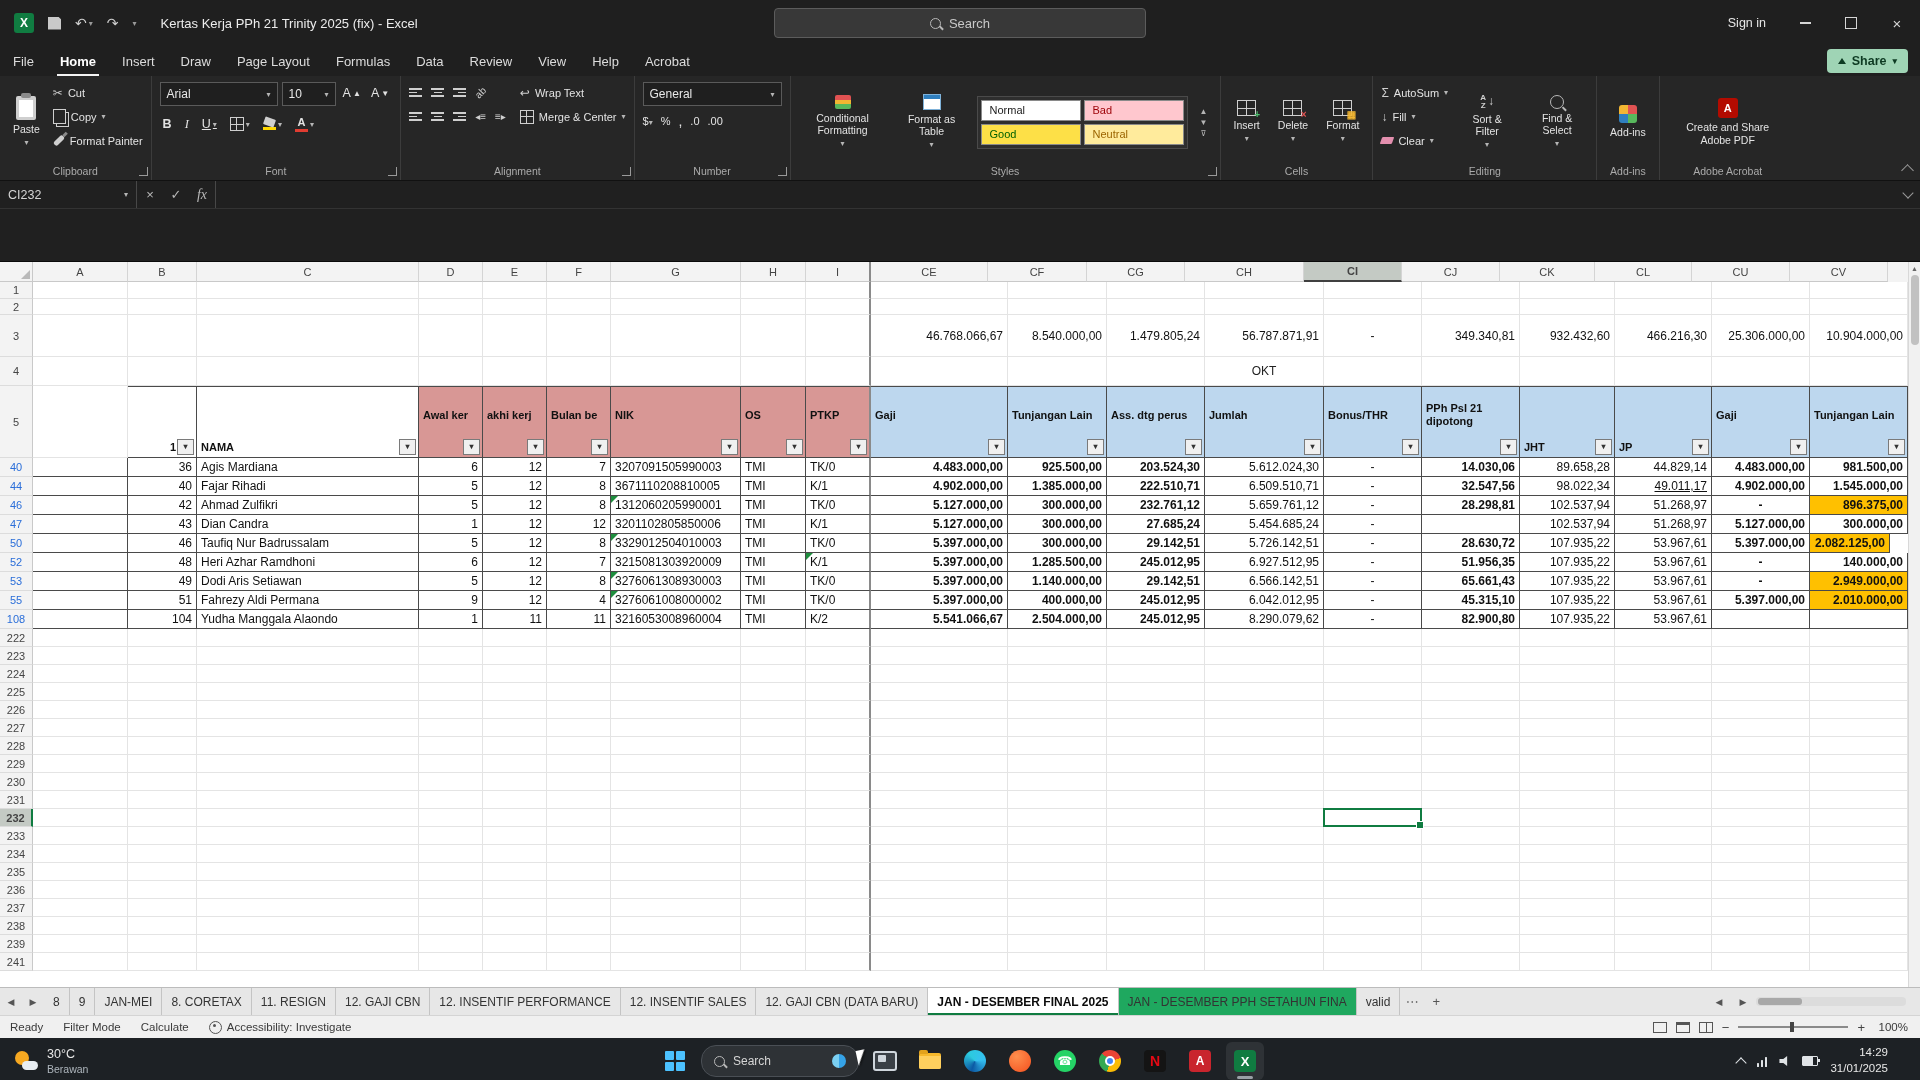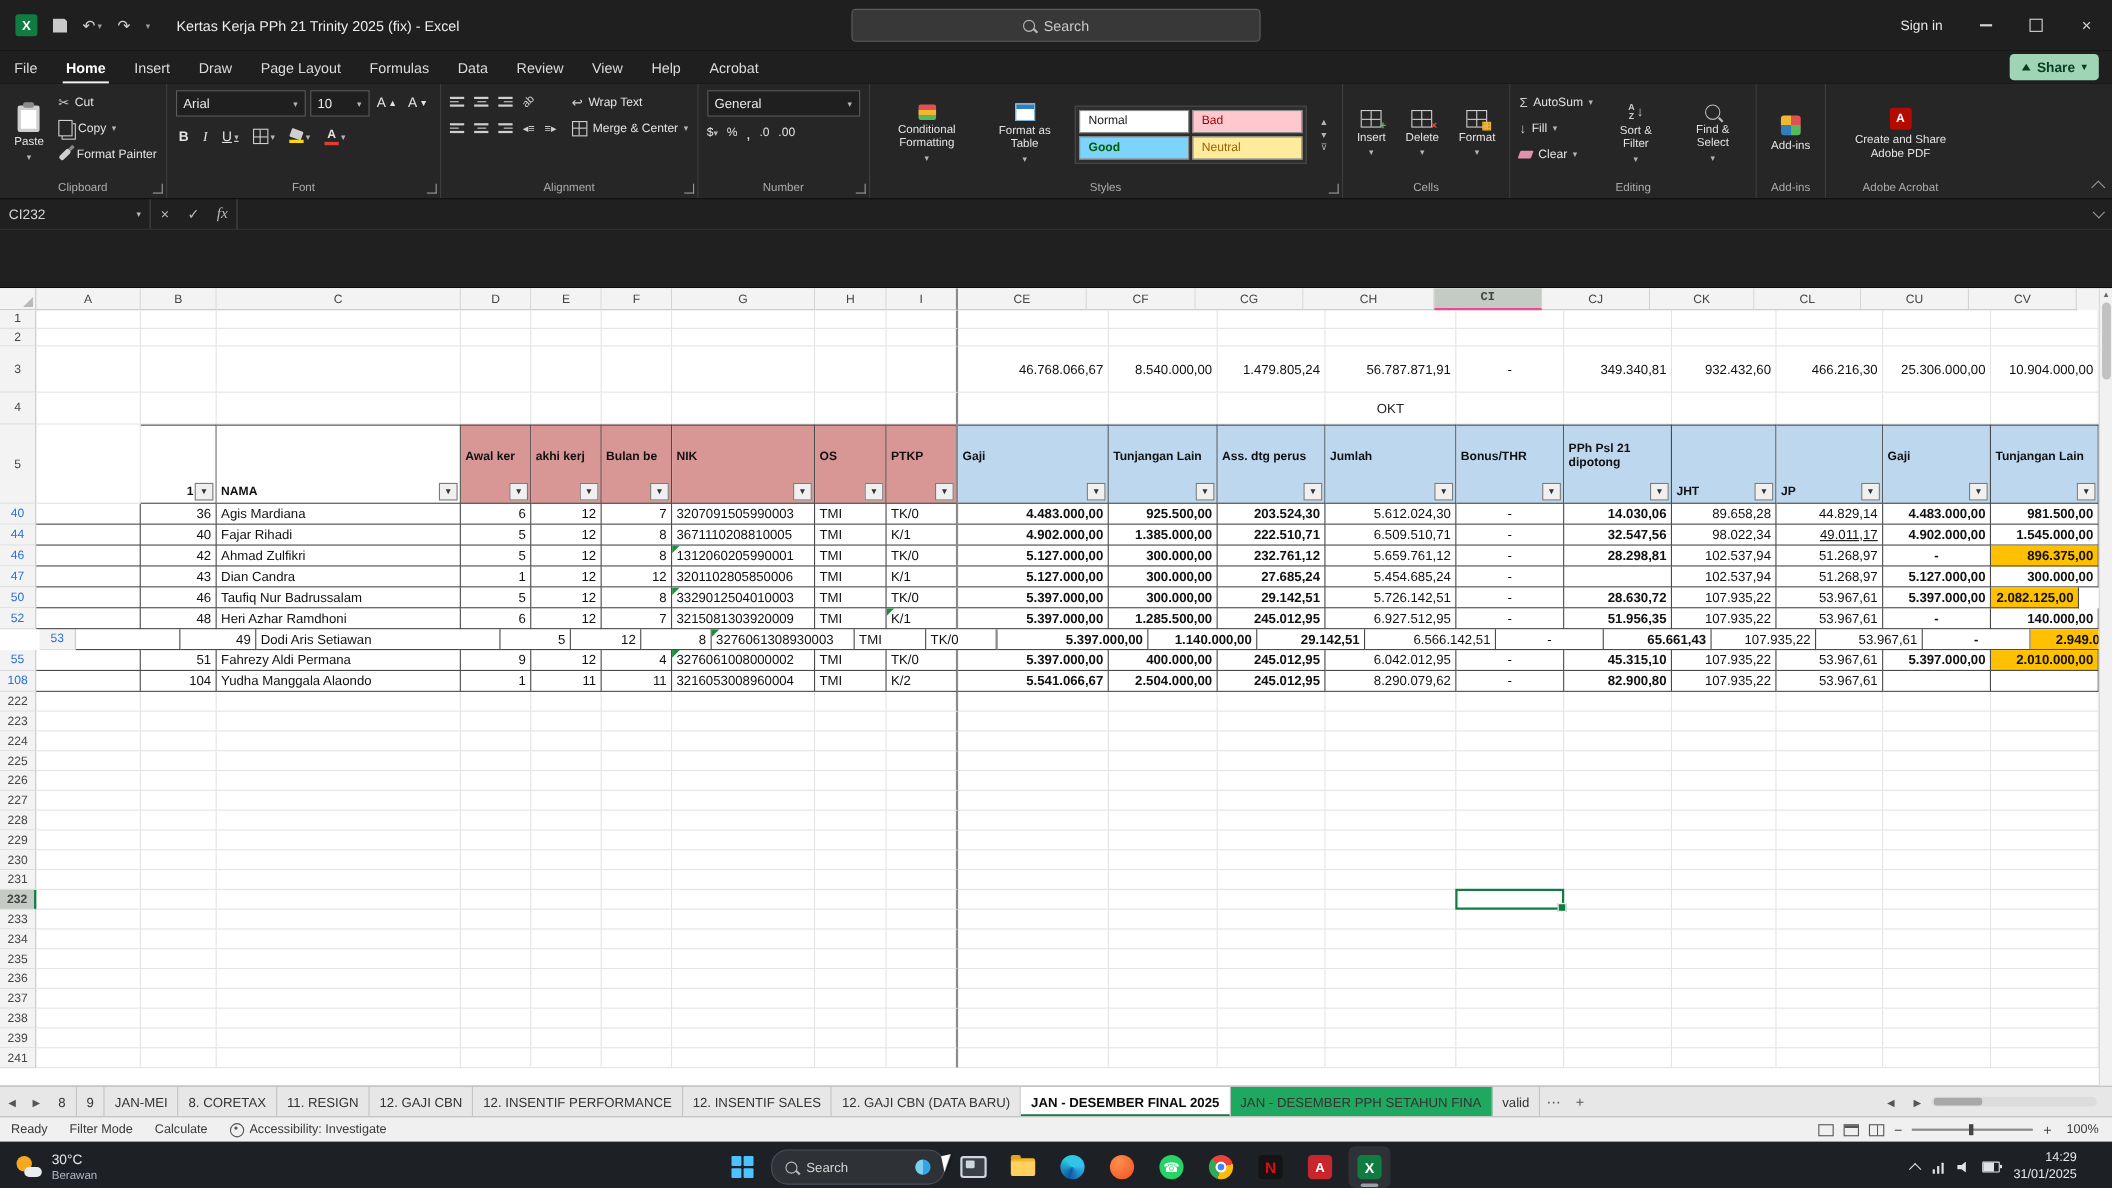--- a/index.html
+++ b/index.html
@@ -86,21 +86,21 @@
   .fb-chev{width:24px;display:flex;align-items:center;justify-content:center;}
   .chev-d{width:7px;height:7px;border-right:1.5px solid #9a9a9a;border-bottom:1.5px solid #9a9a9a;transform:rotate(45deg);margin-top:-3px;}
   .fb-rest{flex:1;}
 
   
   .grid-area{flex:0 0 725px;background:#fff;position:relative;overflow:hidden;}
   .col-headers{height:20px;display:flex;background:#f3f3f3;font-size:11px;color:#444;width:1908px;}
   .corner{width:33px;flex:0 0 33px;border-right:1px solid #c9c9c9;border-bottom:1px solid #c9c9c9;position:relative;box-sizing:border-box;background:#f3f3f3;}
   .corner::after{content:"";position:absolute;right:2px;bottom:2px;width:0;height:0;border-left:9px solid transparent;border-bottom:9px solid #b9b9b9;}
   .ch-cell{display:flex;align-items:center;justify-content:center;border-right:1px solid #d4d4d4;border-bottom:1px solid #c9c9c9;box-sizing:border-box;flex:0 0 auto;background:#f3f3f3;}
-  .ch-cell.selhdr{background:#c4cac4;border-bottom:2px solid #ec4899;font-weight:700;font-family:Liberation Mono, monospace;}
+  .ch-cell.selhdr{background:#c4cac4;border-bottom:2px solid #404040;font-weight:700;}
   .ch-cell.freeze{border-right:2px solid #8a8a8a;}
   .grid-rows{position:relative;width:1908px;height:705px;overflow:hidden;}
   .grow{display:flex;}
   .rh{width:33px;flex:0 0 33px;background:#f3f3f3;border-right:1px solid #c9c9c9;border-bottom:1px solid #dcdcdc;font-size:11px;color:#444;display:flex;align-items:center;justify-content:center;box-sizing:border-box;}
   .rh.filtered{color:#2a6ed9;}
   .rh.selhdr{background:#c4cac4;font-weight:700;border-right:2px solid #107c41;}
   .cell{box-sizing:border-box;flex:0 0 auto;font-size:12px;color:#111;display:flex;align-items:center;padding:0 4px;white-space:nowrap;overflow:hidden;position:relative;}
   .cell.light{border-right:1px solid #e4e4e4;border-bottom:1px solid #e4e4e4;}
   .cell.dark{border-right:1px solid #4a4a4a;border-bottom:1px solid #4a4a4a;}
   .cell.num{justify-content:flex-end;}
@@ -406,21 +406,21 @@
           <span class="caret">▾</span>
         </div>
         <div class="big-btn" style="width:64px;">
           <span class="i-fat"></span>
           <span>Format as Table</span>
           <span class="caret">▾</span>
         </div>
         <div class="style-gallery" id="style-gallery">
             <div class="style-chip" style="background: rgb(255, 255, 255); color: rgb(26, 26, 26);">Normal</div>
             <div class="style-chip" style="background: rgb(255, 199, 206); color: rgb(156, 0, 6);">Bad</div>
-            <div class="style-chip" style="background: #7dd3fc; color: rgb(0, 97, 0); font-weight: bold;">Good</div>
+            <div class="style-chip" style="background: #fde047; color: rgb(0, 97, 0);">Good</div>
             <div class="style-chip" style="background: rgb(255, 235, 156); color: rgb(156, 101, 0);">Neutral</div>
           </div>
         <div class="gallery-arrows">
           <span>▲</span>
           <span>▼</span>
           <span>⊽</span>
         </div>
       </div>
       <span class="rgroup-label">Styles</span>
       <span class="launcher"></span>
@@ -845,21 +845,21 @@
           <div class="cell dark num bold" style="width: 99px;">1.285.500,00</div>
           <div class="cell dark num bold" style="width: 98px;">245.012,95</div>
           <div class="cell dark num" style="width: 119px;">6.927.512,95</div>
           <div class="cell dark ctr" style="width: 98px;">-</div>
           <div class="cell dark num bold" style="width: 98px;">51.956,35</div>
           <div class="cell dark num" style="width: 95px;">107.935,22</div>
           <div class="cell dark num" style="width: 97px;">53.967,61</div>
           <div class="cell dark ctr bold" style="width: 98px;">-</div>
           <div class="cell dark num bold" style="width: 98px;">140.000,00</div>
         </div>
-        <div class="grow" style="height: 19px; margin-left: 36px;">
+        <div class="grow" style="height: 19px;">
           <div class="rh filtered">53</div>
           <div class="cell dark" style="width: 95px;"></div>
           <div class="cell dark num" style="width: 69px;">49</div>
           <div class="cell dark" style="width: 222px;">Dodi Aris Setiawan</div>
           <div class="cell dark num" style="width: 64px;">5</div>
           <div class="cell dark num" style="width: 64px;">12</div>
           <div class="cell dark num" style="width: 64px;">8</div>
           <div class="cell dark" style="width: 130px;">3276061308930003<span class="tri"></span></div>
           <div class="cell dark" style="width: 65px;">TMI</div>
           <div class="cell dark freeze" style="width: 65px;">TK/0</div>

